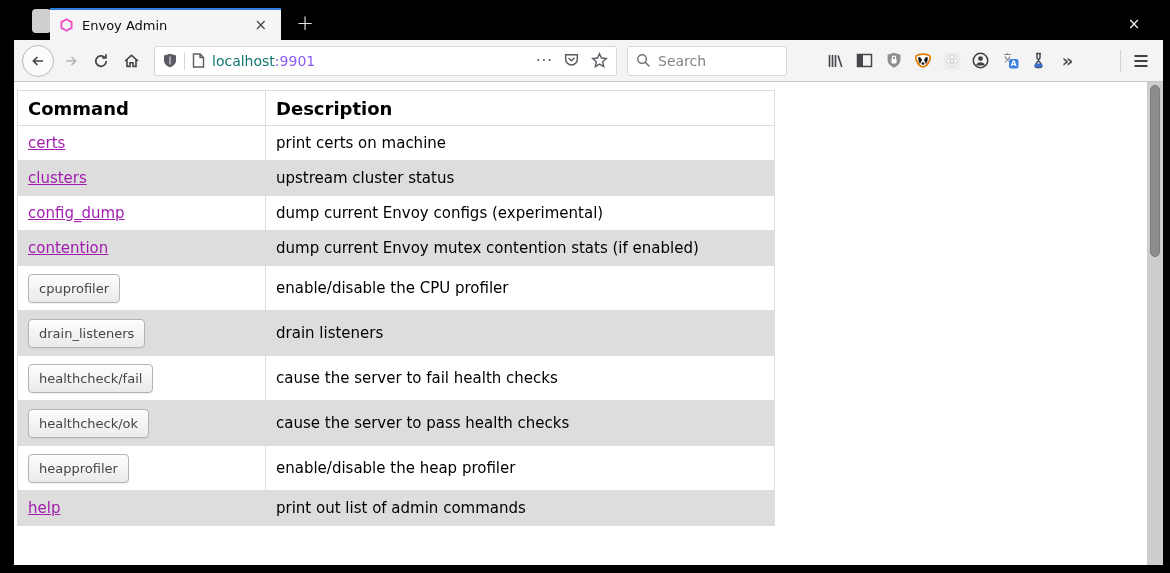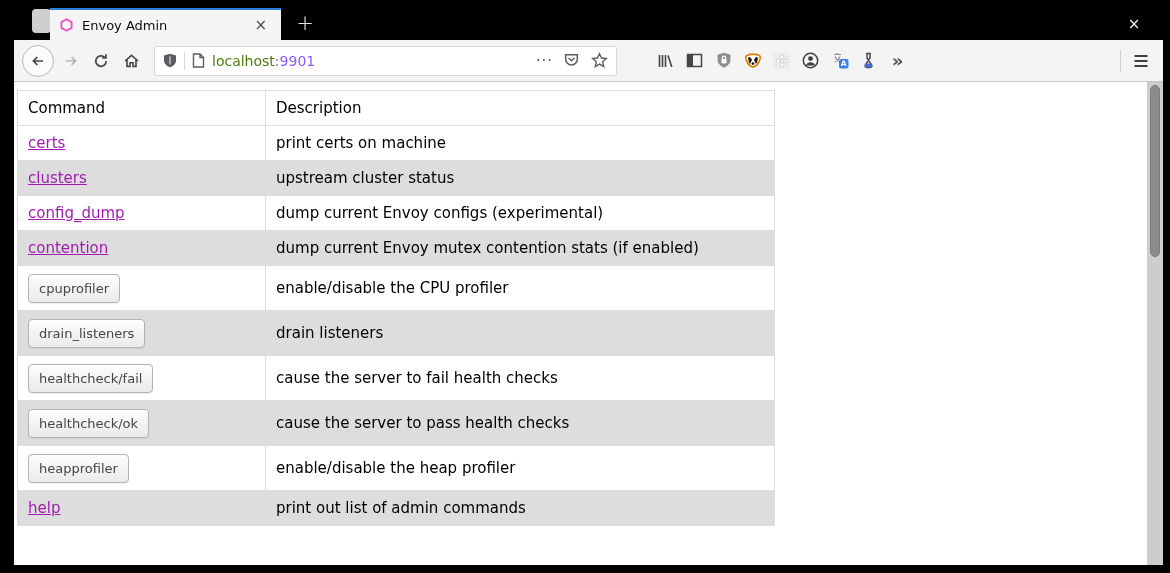--- a/index.html
+++ b/index.html
@@ -30,42 +30,42 @@
              display:flex; align-items:center; padding:0 8px; flex:none; }
   .navbtn { width:30px; height:30px; display:flex; align-items:center; justify-content:center; flex:none; }
   .navbtn svg { display:block; }
   .back-circle { width:32px; height:32px; border:1px solid #b9b9bb; border-radius:50%;
                  background:#fbfbfb; display:flex; align-items:center; justify-content:center;
                  margin-right:2px; flex:none; }
   .urlbar { width:463px; height:30px; background:#fff; border:1px solid #d7d7db; border-radius:3px;
             margin-left:8px; display:flex; align-items:center; padding:0 8px; flex:none; }
   .urlbar .sep { width:1px; height:18px; background:#d7d7db; margin:0 7px; }
   .url-text { font-size:14px; margin-left:7px; flex:1; white-space:nowrap; overflow:hidden; }
-  .url-host { color:#4d7c0f; }
+  .url-host { color:#0f766e; }
   .url-port { color:#8b5cf6; }
   .page-actions { color:#5a5a5f; font-size:15px; letter-spacing:1px; margin-right:10px; }
   .searchbox { width:160px; height:30px; background:#fff; border:1px solid #d7d7db; border-radius:3px;
                margin-left:10px; display:flex; align-items:center; padding:0 8px; flex:none; }
   .searchbox input { border:none; outline:none; background:transparent; width:110px;
                      font-size:14px; color:#0c0c0d; margin-left:7px;
                      font-family:"DejaVu Sans","Liberation Sans",sans-serif; }
   .searchbox input::placeholder { color:#838387; opacity:1; }
   .ext-icons { display:flex; align-items:center; margin-left:34px; }
   .iconbtn { width:29px; height:30px; display:flex; align-items:center; justify-content:center; flex:none; }
   .overflow-chevron { color:#4d4d52; font-size:18px; font-weight:bold; }
   .toolbar-sep { width:1px; height:22px; background:#d0d0d2; margin:0 5px 0 3px; }
   .hamburger { margin-left:auto; }
 
   
   .content { flex:1; background:#fff; position:relative; overflow:hidden; }
   table { border-collapse:collapse; margin:8px 0 0 3px; width:758px; table-layout:fixed;
           font-size:15px; color:#000; }
   th, td { border:1px solid #ddd; text-align:left; padding:0 0 0 10px; vertical-align:middle; }
   th:first-child, td:first-child { width:248px; }
-  th { height:35px; font-weight:normal; font-size:15px; background:#fff; }
+  th { height:35px; font-weight:bold; font-size:18px; background:#fff; }
   tr.link-row td { height:35px; }
   tr.btn-row td { height:45px; }
   tr.shaded { background:#ddd; }
   a.cmd-link { color:#a21caf; text-decoration:underline; }
   button.cmd-button {
       font-family:"DejaVu Sans","Liberation Sans",sans-serif;
       font-size:13px; color:#454545; padding:6px 10px;
       border:1px solid #b6b3af; border-radius:4px;
       background:linear-gradient(#fdfdfd,#eaeae9);
       box-shadow:0 1px 1px rgba(0,0,0,0.06); }
@@ -128,20 +128,27 @@
       <span class="page-actions">···</span>
       <svg width="17" height="17" viewBox="0 0 16 16" style="margin-right:11px">
         <path d="M2.5 2.5 h11 v4.2 a5.5 5.5 0 0 1 -11 0 Z" fill="none" stroke="#5b5b63" stroke-width="1.4"></path>
         <path d="M5.2 5.6 L8 8.2 L10.8 5.6" fill="none" stroke="#5b5b63" stroke-width="1.4"></path>
       </svg>
       <svg width="17" height="17" viewBox="0 0 16 16">
         <path d="M8 1.6 L9.9 5.7 L14.4 6.2 L11 9.2 L12 13.7 L8 11.4 L4 13.7 L5 9.2 L1.6 6.2 L6.1 5.7 Z" fill="none" stroke="#5b5b63" stroke-width="1.3"></path>
       </svg>
     </div>
 
+    <div class="searchbox">
+      <svg width="15" height="15" viewBox="0 0 16 16">
+        <circle cx="6.5" cy="6.5" r="4.6" fill="none" stroke="#76767a" stroke-width="1.6"></circle>
+        <path d="M10 10 L14.3 14.3" stroke="#76767a" stroke-width="1.6"></path>
+      </svg>
+      <input type="text" readonly="" placeholder="Search" style="">
+    </div>
 
     <div class="ext-icons">
       <div class="iconbtn">
         <svg width="17" height="16" viewBox="0 0 17 16">
           <path d="M2.5 2 v12 M5.5 2 v12 M8.5 2 v12 M11 2.6 L14.8 14" fill="none" stroke="#45454a" stroke-width="1.6"></path>
         </svg>
       </div>
       <div class="iconbtn">
         <svg width="17" height="15" viewBox="0 0 17 15">
           <rect x="1.5" y="1.5" width="14" height="12" fill="none" stroke="#45454a" stroke-width="1.5"></rect>

